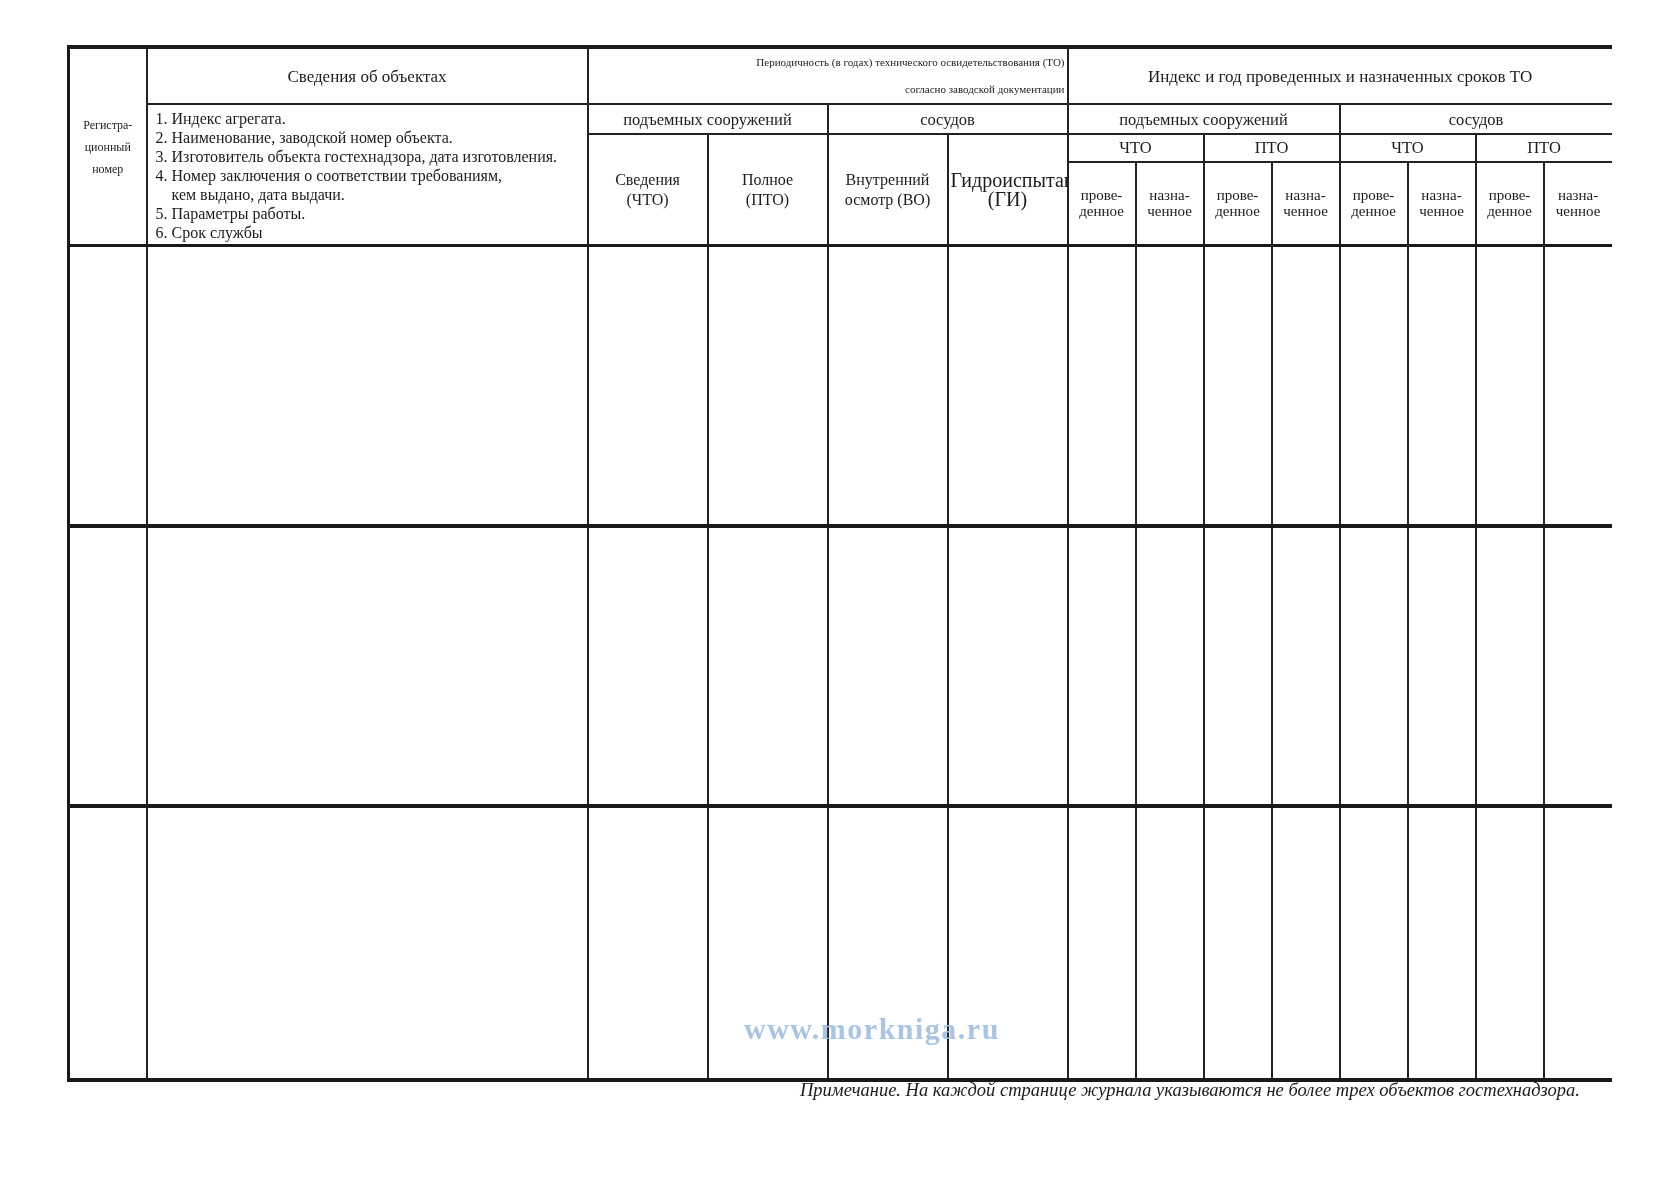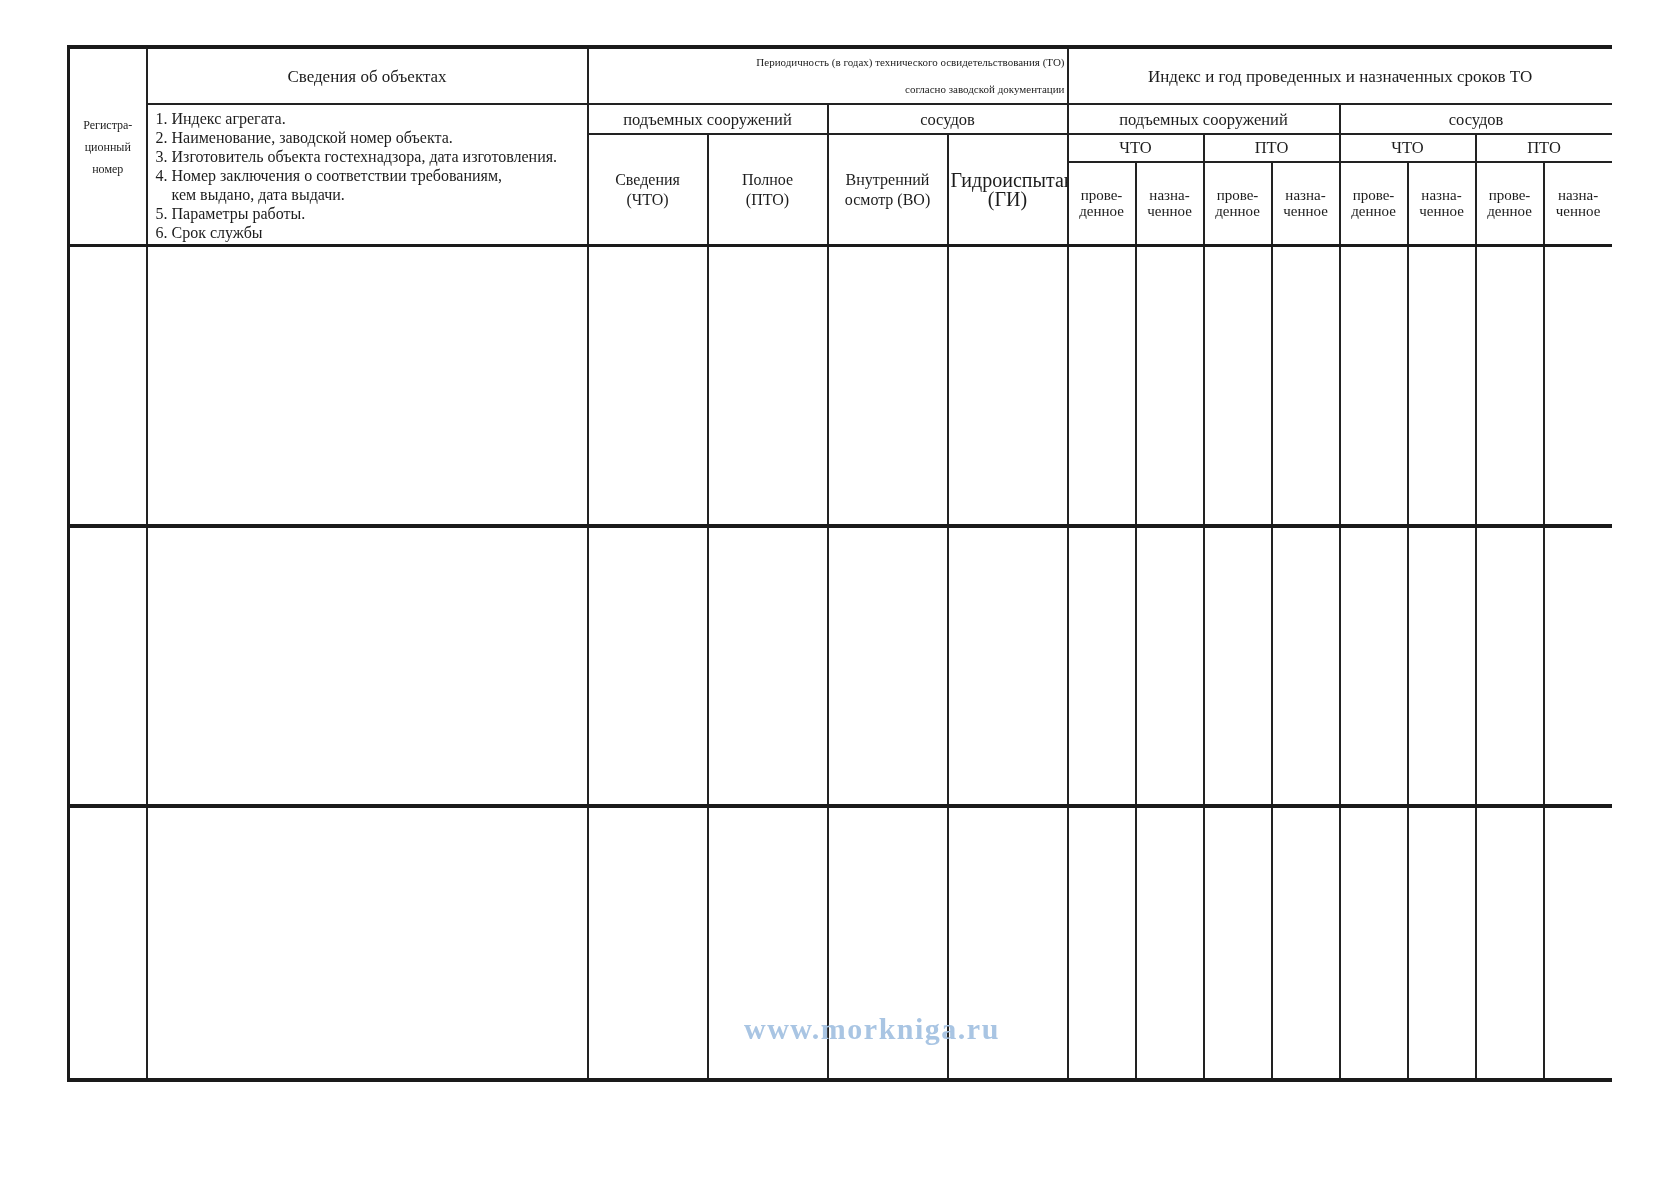--- a/index.html
+++ b/index.html
@@ -178,14 +178,15 @@
           <td></td>
       <td></td>
           <td></td>
       <td></td>
           <td class="nr"></td>
     </tr>
   </tbody>
     </table>
 
   <div class="watermark">www.morkniga.ru</div>
+  <div class="note">Примечание. На каждой странице журнала указываются не более трех объектов гостехнадзора.</div>
 
 </div>
 
 </body></html>

